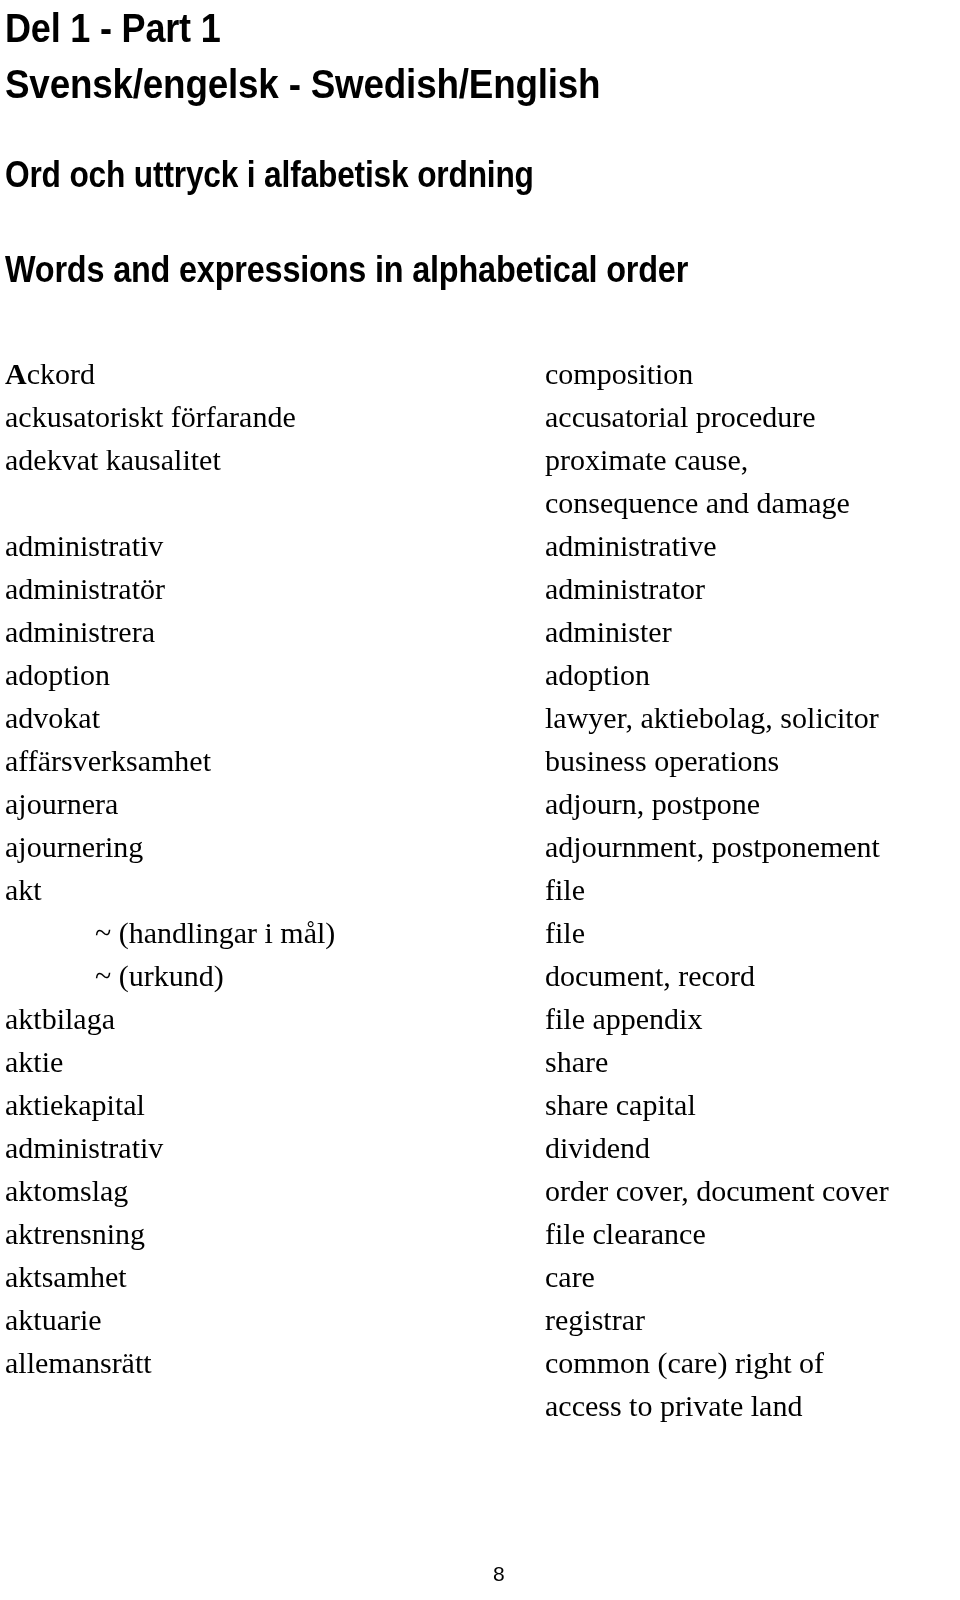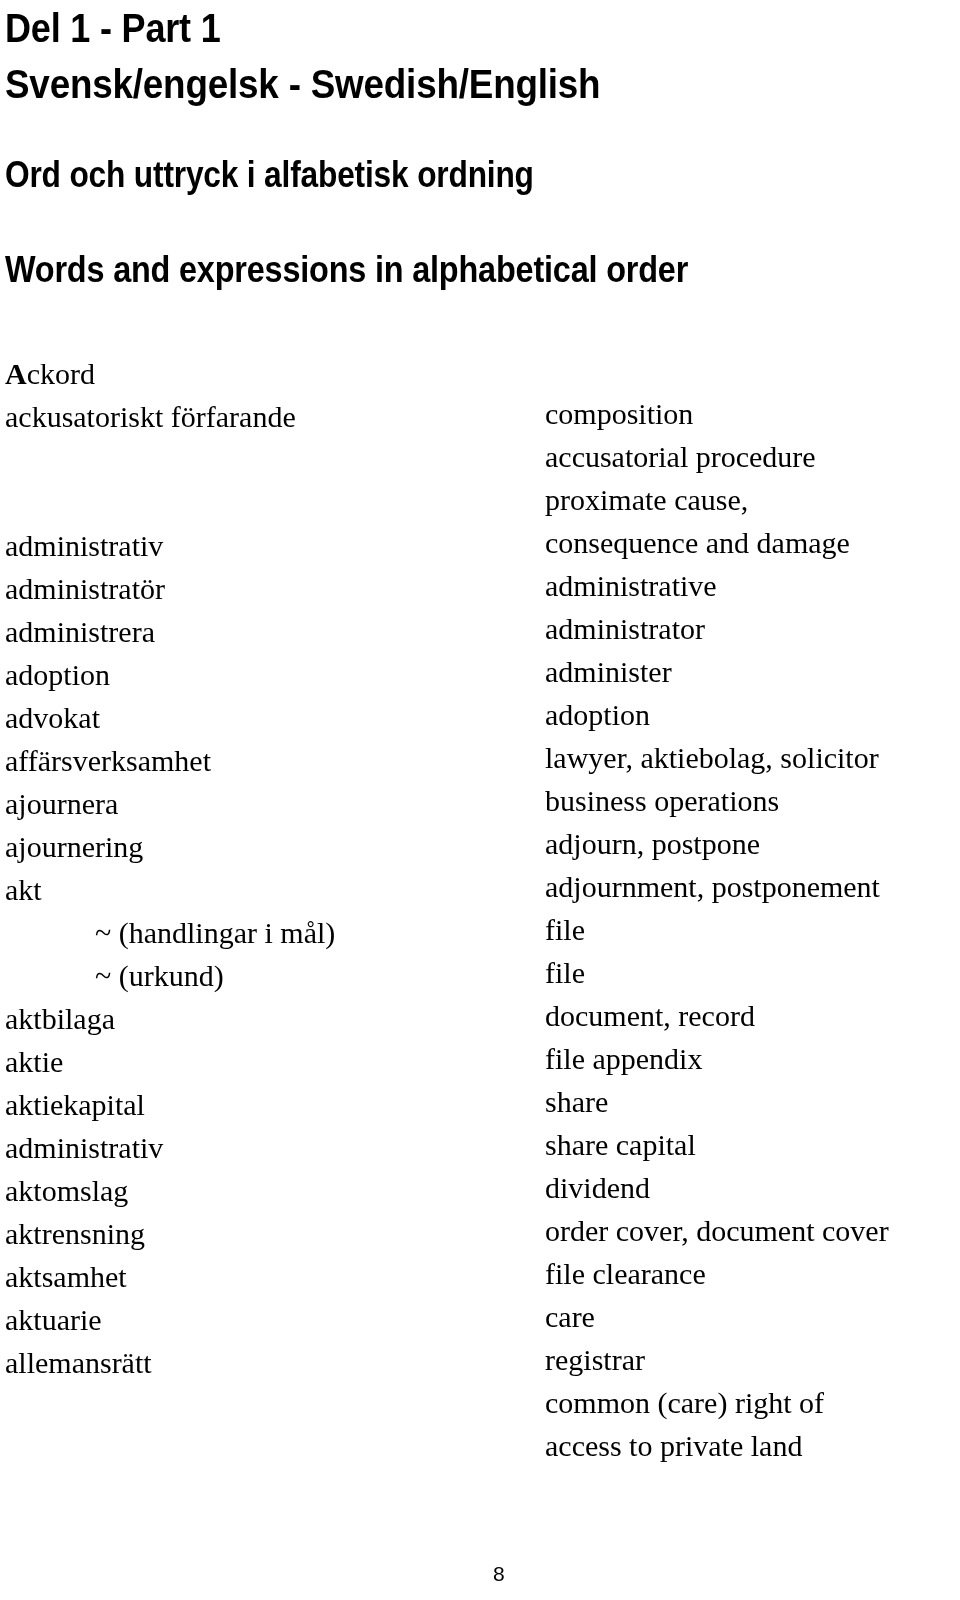--- a/index.html
+++ b/index.html
@@ -92,21 +92,20 @@
     top: 0;
     font-size: 30px;
     line-height: 43px;
     white-space: nowrap;
   }
   .cell-sv {
     left: 5px;
   }
   .cell-en {
     left: 545px;
-    margin-top: 40px;
   }
   .cell-sv.indent {
     left: 95px;
   }
   .cap-bold {
     font-weight: 700;
   }
 
   
   .page-number {
@@ -134,20 +133,21 @@
   <div class="glossary" id="glossary-body">
       <div class="row">
         <div class="cell cell-sv"><span class="cap-bold">A</span><span>ckord</span></div>
         <div class="cell cell-en">composition</div>
       </div>
       <div class="row">
         <div class="cell cell-sv">ackusatoriskt förfarande</div>
         <div class="cell cell-en">accusatorial procedure</div>
       </div>
       <div class="row">
+        <div class="cell cell-sv">adekvat kausalitet</div>
         <div class="cell cell-en">proximate cause,</div>
       </div>
       <div class="row">
         <div class="cell cell-sv"></div>
         <div class="cell cell-en">consequence and damage</div>
       </div>
       <div class="row">
         <div class="cell cell-sv">administrativ</div>
         <div class="cell cell-en">administrative</div>
       </div>

